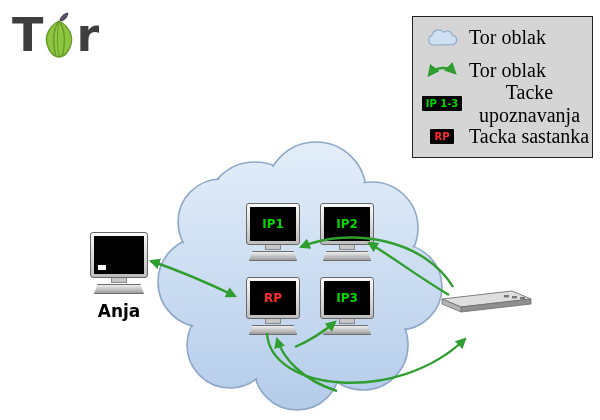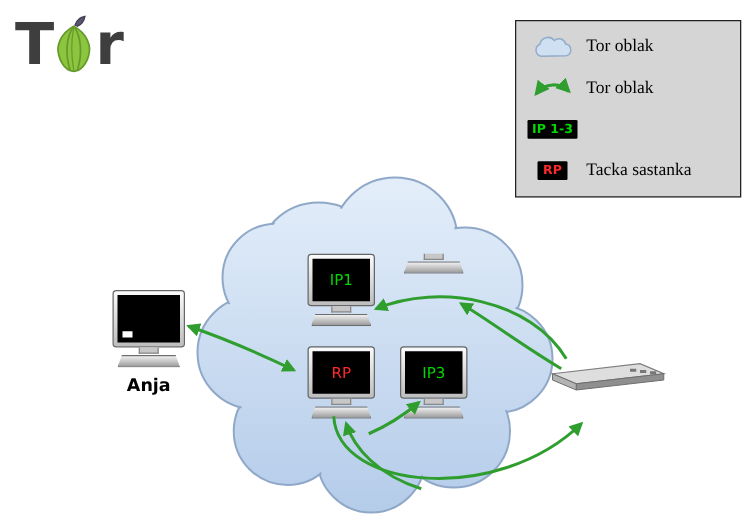--- a/index.html
+++ b/index.html
@@ -16,43 +16,43 @@
 
   
   .title{left:104px;top:26px;font-size:24px;color:#000;white-space:nowrap;}
 
   
   .legend{left:412px;top:16px;width:181px;height:142px;background:#d5d5d5;border:1px solid #222;
           box-sizing:border-box;display:flex;flex-direction:column;justify-content:space-around;
           padding:4px 2px;}
   .legend-row{display:flex;align-items:center;height:30px;}
   .legend-icon{width:54px;display:flex;justify-content:center;align-items:flex-end;flex:0 0 54px;}
-  .legend-label{font-family:"Liberation Serif",serif;font-size:14px;color:#000;text-align:center;}
+  .legend-label{font-family:"Liberation Serif",serif;font-size:20px;color:#000;text-align:center;}
   .badge{background:#000;font-weight:bold;font-size:10px;padding:2px 4px;border-radius:1px;
          font-family:"DejaVu Sans",sans-serif;}
   .badge-green{color:#00d800;}
   .badge-red{color:#ff2a2a;}
 
   
   .pc{width:54px;}
   .monitor{width:54px;height:42px;background:linear-gradient(#fbfbfb,#bdbdbd);border:1px solid #666;
            border-radius:3px;padding:3px;box-sizing:border-box;}
   .screen{width:100%;height:100%;background:#000;display:flex;align-items:center;justify-content:center;
-          font-weight:normal;font-size:12px;position:relative;}
+          font-weight:bold;font-size:12px;position:relative;}
   .screen-green{color:#00d800;}
   .screen-red{color:#ff2a2a;}
   .screen-blank::after{content:"";position:absolute;left:4px;bottom:4px;width:8px;height:5px;background:#fff;}
   .stand{width:14px;height:4px;background:#c7c7c7;border:1px solid #888;border-top:none;margin:0 auto;}
   .keyboard{width:46px;height:8px;margin:1px auto 0;background:linear-gradient(#efefef,#9d9d9d);
             border:1px solid #6d6d6d;clip-path:polygon(7% 0,93% 0,100% 100%,0 100%);}
   .pc-big .monitor{width:58px;height:46px;}
   .pc-big{width:58px;}
   .pc-big .keyboard{width:48px;}
 
-  .node-label{font-weight:bold;font-size:14px;color:#000;text-align:center;}
+  .node-label{font-weight:bold;font-size:17px;color:#000;text-align:center;}
   .overlay{left:0;top:0;pointer-events:none;}
 </style>
 </head>
 <body>
 
 <div class="stage">
 
   <svg width="0" height="0" style="position:absolute" aria-hidden="true">
     <defs>
       <marker id="ah" viewBox="0 0 10 10" refX="8" refY="5" markerWidth="4.6" markerHeight="4.6" orient="auto-start-reverse">
@@ -92,20 +92,21 @@
         <svg width="38" height="18" viewBox="0 0 38 18">
           <path d="M6,13 C13,4 25,4 32,11" fill="none" stroke="#2f9e2f" stroke-width="2.6" marker-start="url(#ah)" marker-end="url(#ah)"></path>
         </svg>
       </span>
       <span class="legend-label">Tor oblak</span>
     </div>
     <div class="legend-row">
       <span class="legend-icon">
         <span class="badge badge-green">IP 1-3</span>
       </span>
+      <span class="legend-label">Tacke upoznavanja</span>
     </div>
     <div class="legend-row">
       <span class="legend-icon">
         <span class="badge badge-red">RP</span>
       </span>
       <span class="legend-label">Tacka sastanka</span>
     </div>
   </div>
 
   <svg class="abs overlay" width="600" height="420" viewBox="0 0 600 420">
@@ -135,20 +136,23 @@
   </svg>
 
   <div class="abs pc" style="left:246px;top:203px">
     <div class="monitor">
       <div class="screen screen-green">IP1</div>
     </div>
     <div class="stand"></div>
     <div class="keyboard"></div>
   </div>
   <div class="abs pc" style="left:320px;top:203px">
+    <div class="monitor">
+      <div class="screen screen-green">IP2</div>
+    </div>
     <div class="stand"></div>
     <div class="keyboard"></div>
   </div>
   <div class="abs pc" style="left:246px;top:277px">
     <div class="monitor">
       <div class="screen screen-red">RP</div>
     </div>
     <div class="stand"></div>
     <div class="keyboard"></div>
   </div>

